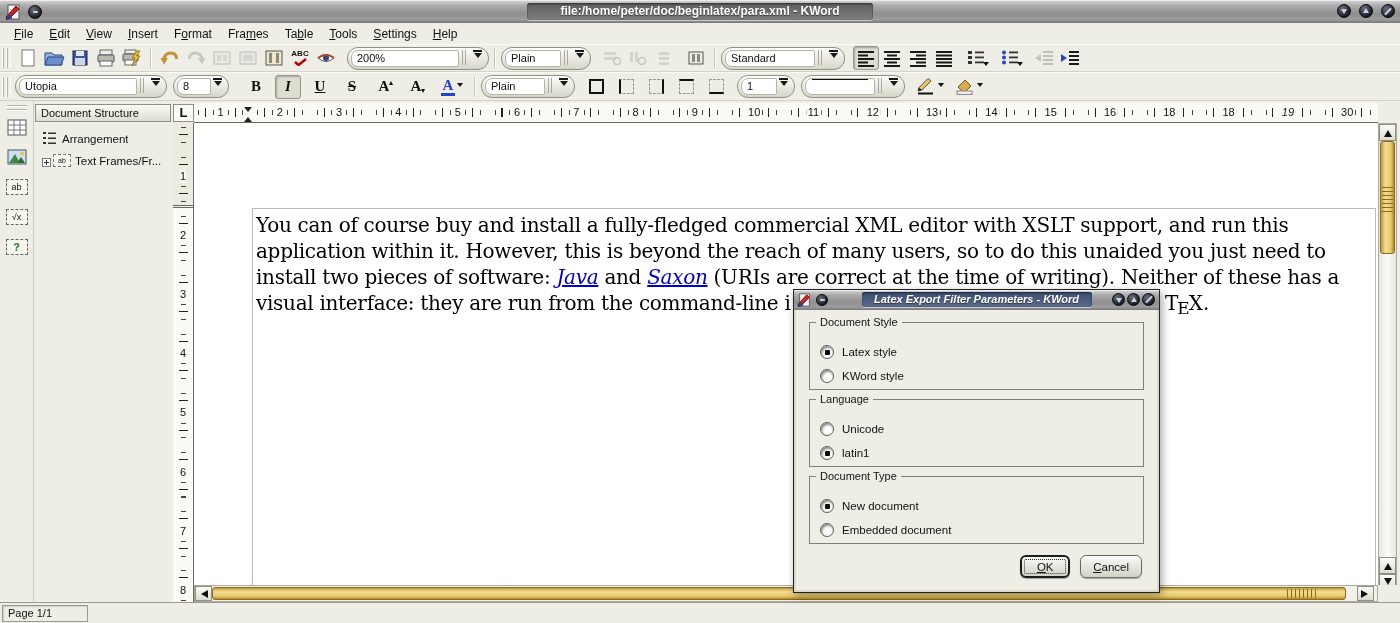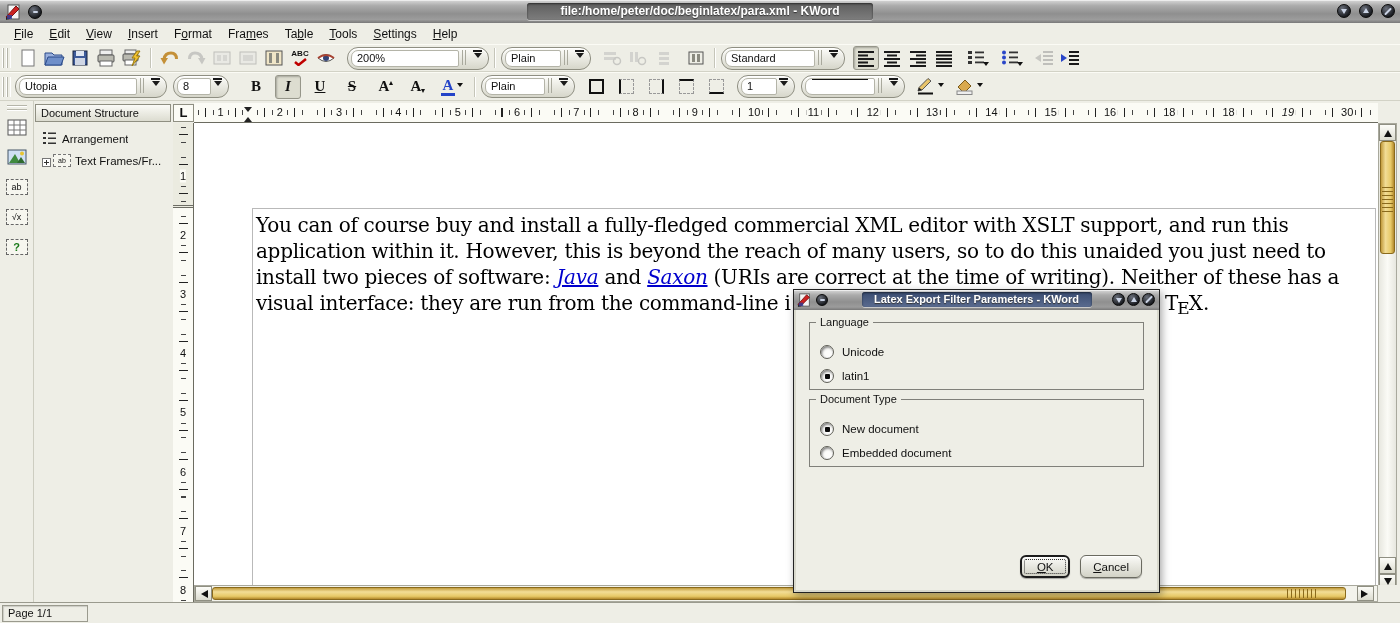--- a/index.html
+++ b/index.html
@@ -165,21 +165,21 @@
     border:1px solid #9a9a8e; box-shadow:inset 1px 1px 1px rgba(0,0,0,.15); font-size:11px;
     line-height:15px; padding-left:5px; color:#111; }
 
   
   #dialog { position:absolute; left:793px; top:289px; width:367px; height:304px; z-index:50;
     border:1px solid #222; background:#eeeee6; box-shadow:2px 3px 8px rgba(0,0,0,.35); }
   #dlg-title { height:20px; display:flex; align-items:center; position:relative;
     background:linear-gradient(180deg,#d8d8d8 0%,#ababab 25%,#8f8f8f 60%,#9c9c9c 85%,#787878 100%);
     box-shadow:inset 0 1px 0 #ececec; }
   #dlg-title .title-recess { height:15px; top:2px; min-width:230px; font-size:11px; line-height:15px; padding:0 10px;
-    background:linear-gradient(180deg,#3a4c70,#5a6b8f); box-shadow:inset 0 1px 2px #1d2638, 0 1px 0 #c9c9c9; }
+    background:linear-gradient(180deg,#3a4c70,#5a6b8f); box-shadow:inset 0 1px 2px #1d2638, 0 1px 0 #c9c9c9;font-style:italic; }
   #dlg-title .appicon { width:15px; height:14px; margin-left:3px; }
   #dlg-title .tb-roundbtn { width:12px; height:12px; margin-left:4px; }
   #dlg-title .win-btns { right:4px; top:3px; }
   #dlg-title .win-btns .tb-roundbtn { width:13px; height:13px; margin-left:0; }
   #dlg-body { position:relative; height:282px; border:2px solid #d9d9cd; border-top:none; padding:12px 13px 0 13px; }
   .group { position:relative; border:1px solid #80807a; height:68px; margin-bottom:9px; padding:17px 0 0 10px; }
   .group-label { position:absolute; top:-7px; left:6px; background:#eeeee6; padding:0 4px;
     font-size:11px; color:#111; }
   .radio-row { display:flex; align-items:center; height:24px; }
   .radio { width:14px; height:14px; border-radius:50%; background:#fdfdfb; border:1px solid #5e5e56;
@@ -724,20 +724,31 @@
             <div class="tri-up"></div>
           </div>
         <div class="tb-roundbtn">
             <div class="slashg"></div>
           </div>
       </div>
     </div>
     <div id="dlg-body">
       <div>
           <div class="group">
+            <span class="group-label">Document Style</span>
+            <div class="radio-row">
+              <span class="radio selected"></span>
+              <span class="radio-label">Latex style</span>
+            </div>
+            <div class="radio-row">
+              <span class="radio"></span>
+              <span class="radio-label">KWord style</span>
+            </div>
+          </div>
+          <div class="group">
             <span class="group-label">Language</span>
             <div class="radio-row">
               <span class="radio"></span>
               <span class="radio-label">Unicode</span>
             </div>
             <div class="radio-row">
               <span class="radio selected"></span>
               <span class="radio-label">latin1</span>
             </div>
           </div>

